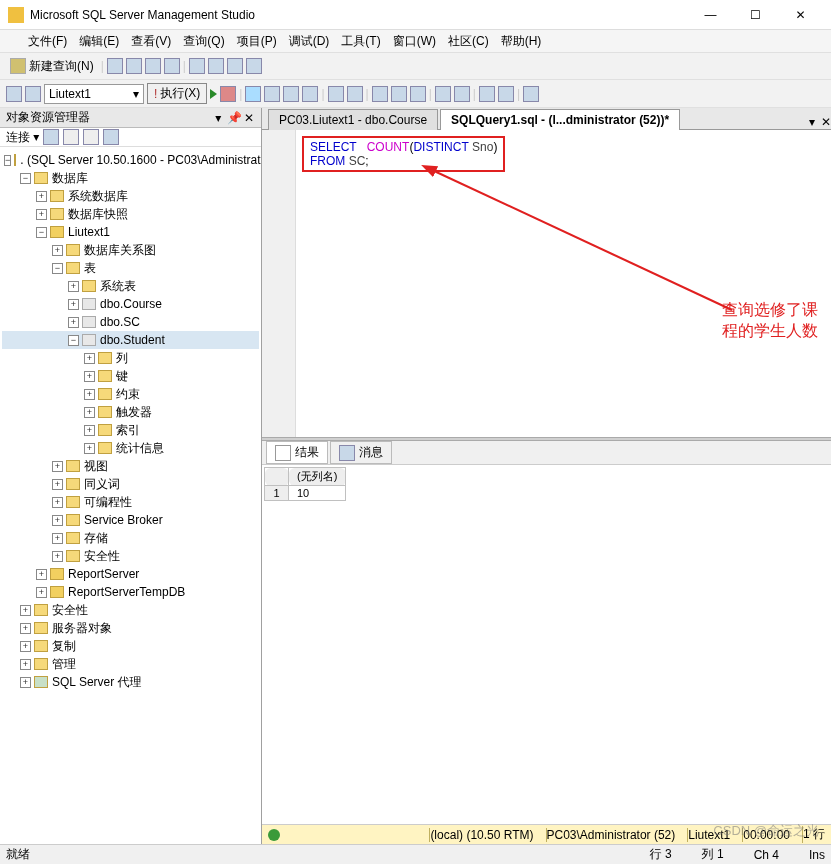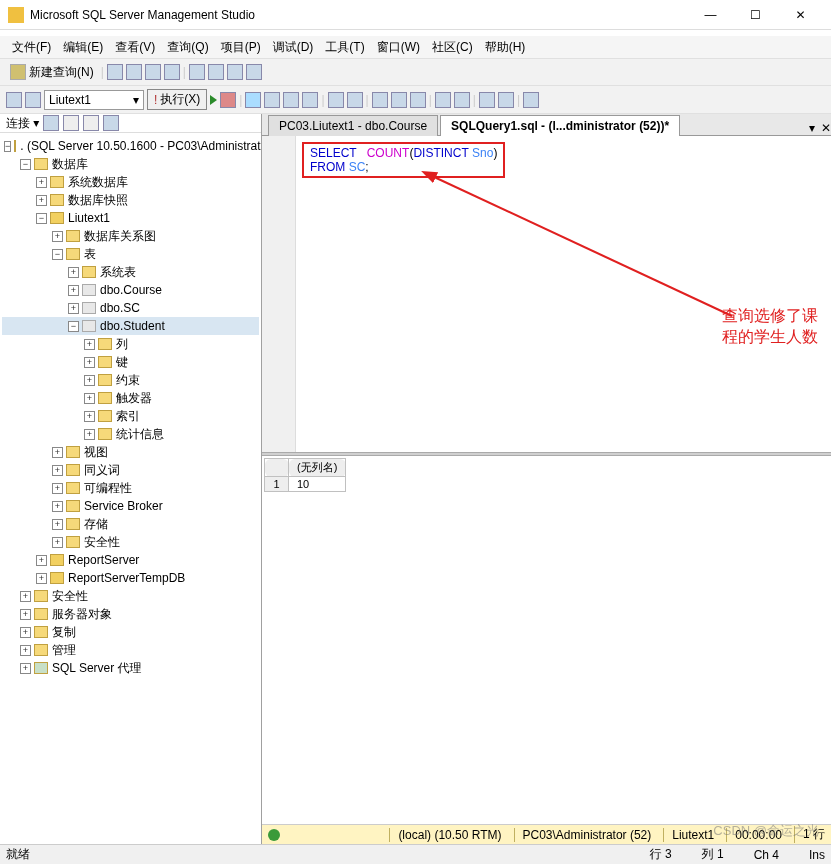--- a/index.html
+++ b/index.html
@@ -2,21 +2,21 @@
 <html><head>
 <meta charset="utf-8">
 <style>
 * { box-sizing: border-box; font-family: "Microsoft YaHei", Tahoma, sans-serif; font-size: 12px; }
 body { margin: 0; width: 831px; height: 864px; background: #fff; display: flex; flex-direction: column; overflow: hidden; }
 .titlebar { height: 30px; display: flex; align-items: center; padding: 0 8px; border-bottom: 1px solid #ddd; }
 .titlebar .icon { width: 16px; height: 16px; margin-right: 6px; background: #f0c040; display: inline-block; }
 .titlebar .title { flex: 1; }
 .winbtns { display: flex; }
 .winbtn { width: 45px; height: 28px; display: flex; align-items: center; justify-content: center; }
-.menubar { height: 22px; display: flex; align-items: center; padding: 0 6px; background: #f5f5f5; margin-top: 6px; }
+.menubar { height: 22px; display: flex; align-items: center; padding: 0 22px; background: #f5f5f5; }
 .menuitem { padding: 0 6px; }
 .toolbar { height: 28px; display: flex; align-items: center; padding: 2px 6px; background: #f2f2f2; border-top: 1px solid #e0e0e0; border-bottom: 1px solid #e0e0e0; gap: 3px; }
 .tbtn { display: inline-flex; align-items: center; padding: 2px 4px; gap: 3px; }
 .tbtn .ico { width: 16px; height: 16px; background: #d0c070; display: inline-block; border: 1px solid #aaa; }
 .toolbar2 { height: 28px; display: flex; align-items: center; padding: 2px 6px; background: #f2f2f2; border-bottom: 1px solid #e0e0e0; gap: 3px; }
 .dbcombo { width: 100px; height: 20px; border: 1px solid #999; padding: 0 4px; display: flex; align-items: center; justify-content: space-between; background: #fff; }
 .execbtn { padding: 1px 6px; border: 1px solid #888; background: #f0f0f0; display: flex; align-items: center; gap: 3px; }
 .tri-green { width: 0; height: 0; border-left: 7px solid #2a8a2a; border-top: 5px solid transparent; border-bottom: 5px solid transparent; }
 .smico { width: 16px; height: 16px; display: inline-block; background: #c8d8e8; border: 1px solid #88a; }
 .content { flex: 1; display: flex; min-height: 0; }
@@ -36,36 +36,36 @@
 .rightpane { flex: 1; display: flex; flex-direction: column; min-width: 0; }
 .tabs { height: 22px; display: flex; align-items: flex-end; background: #e8e8e8; padding-left: 6px; border-bottom: 1px solid #999; }
 .tab { padding: 3px 10px; border: 1px solid #999; border-bottom: none; background: #e0e0e0; margin-right: 2px; position: relative; top: 1px; }
 .tab.active { background: #fff; font-weight: bold; }
 .tabx { float: right; margin-left: 6px; }
 .editor { flex: 1; min-height: 0; position: relative; background: #fff; overflow: hidden; }
 .gutter { position: absolute; left: 0; top: 0; width: 34px; height: 100%; background: #f0f0f0; border-right: 1px solid #ddd; }
 .codebox { position: absolute; left: 40px; top: 6px; border: 2px solid #e02020; padding: 2px 6px; font-family: Consolas, monospace; }
 .codebox .kw { color: #0000cc; }
 .codebox .fn { color: #cc00cc; }
-.codebox .id { color: #3b82f6; }
+.codebox .id { color: #404040; }
 .annot { position: absolute; left: 460px; top: 170px; color: #e02020; font-size: 16px; }
 .arrow-svg { position: absolute; left: 150px; top: 30px; pointer-events: none; }
 .splitter { height: 4px; background: #d0d0d0; border-top: 1px solid #aaa; border-bottom: 1px solid #aaa; }
 .resultstabs { height: 24px; display: flex; align-items: center; background: #f0f0f0; border-bottom: 1px solid #ccc; padding-left: 4px; gap: 2px; }
 .rtab { padding: 2px 8px; border: 1px solid #bbb; background: #fff; display: flex; align-items: center; gap: 4px; }
 .rtab.msg { background: #f0f0f0; }
 .grid { height: 52px; background: #fff; }
 .grid table { border-collapse: collapse; margin: 2px; }
 .grid th, .grid td { border: 1px solid #c0c0c0; padding: 1px 8px; font-size: 11px; }
 .grid th { background: #eee; font-weight: normal; border-radius: 6px; }
 .grid .rowhdr { background: #eee; text-align: center; width: 24px; }
 .spacer-white { flex: 1; background: #fff; }
 .statusbar { height: 20px; background: #fff4c2; border-top: 1px solid #ccc; display: flex; align-items: center; padding: 0 6px; gap: 12px; font-size: 11px; }
 .statusbar .ok { width: 12px; height: 12px; border-radius: 50%; background: #3a9a3a; display: inline-block; }
-.statusbar .seg { border-left: 1px solid #c0b060; padding-left: 8px; }
+.statusbar .seg { border-left: 1px solid #c0b060; }
 .statusbar .flex { flex: 1; }
 .bottombar { height: 20px; background: #f0f0f0; border-top: 1px solid #ccc; display: flex; align-items: center; padding: 0 6px; font-size: 11px; }
 .bottombar .flex { flex: 1; }
 .watermark { position: absolute; right: 12px; bottom: 24px; color: rgba(120,120,120,.55); font-size: 13px; }
 </style>
 </head>
 <body>
 
 <div class="titlebar">
   <span class="icon"></span>
@@ -138,20 +138,28 @@
   <span style="color:#ccc">|</span>
   <span class="smico"></span>
   <span class="smico"></span>
   <span style="color:#ccc">|</span>
   <span class="smico"></span>
 </div>
 
 <div class="content">
 
   <div class="leftpane">
+    <div class="panetitle">
+      <span>对象资源管理器</span>
+      <span class="panebtns">
+        <span>▾</span>
+        <span>📌</span>
+        <span>✕</span>
+      </span>
+    </div>
     <div class="conrow">
       <span>连接 ▾</span>
       <span class="smico"></span>
       <span class="smico" style="background:#eee"></span>
       <span class="smico" style="background:#eee"></span>
       <span class="smico"></span>
     </div>
     <div class="tree">
       <div class="tnode" style="padding-left:2px">
           <span class="twister">−</span>
@@ -329,20 +337,30 @@
         <defs>
             <marker id="ah" markerWidth="10" markerHeight="10" refX="2" refY="3" orient="auto">
               <path d="M0,0 L0,6 L8,3 z" fill="#e02020"></path>
             </marker>
           </defs>
         <line x1="320" y1="150" x2="20" y2="10" stroke="#e02020" stroke-width="2" marker-end="url(#ah)"></line>
       </svg>
       <div class="annot">查询选修了课程的学生人数</div>
     </div>
     <div class="splitter"></div>
+    <div class="resultstabs">
+      <div class="rtab">
+          <span class="smico" style="background:#fff;border-color:#999"></span>
+          <span>结果</span>
+        </div>
+      <div class="rtab msg">
+          <span class="smico"></span>
+          <span>消息</span>
+        </div>
+    </div>
     <div class="grid">
       <table>
         <tbody>
             <tr>
               <th class="rowhdr"></th>
               <th>(无列名)</th>
             </tr>
         <tr>
               <td class="rowhdr">1</td>
               <td>10</td>

